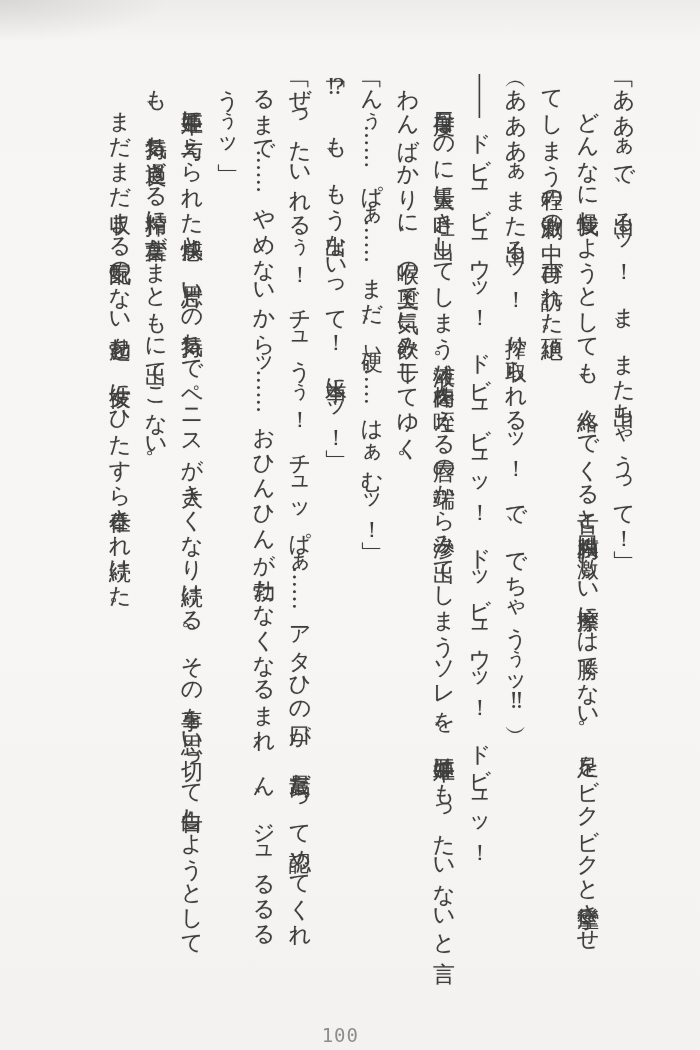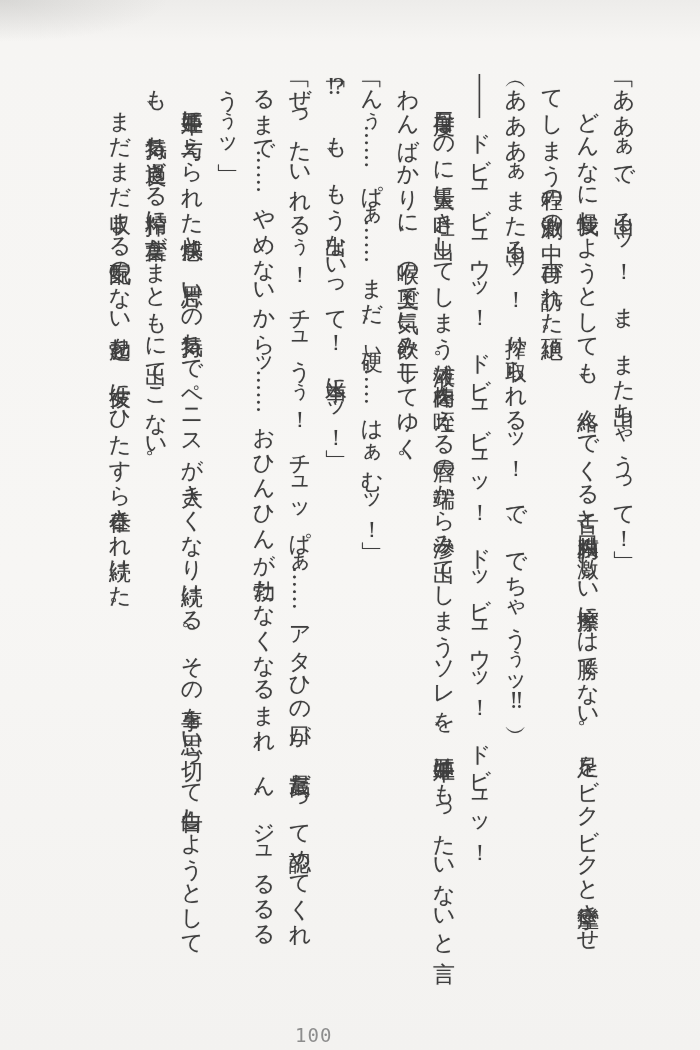--- a/index.html
+++ b/index.html
@@ -39,21 +39,21 @@
     padding: 0;
   }
   .para.indent {
     text-indent: 1em;
   }
   .page-number {
     position: absolute;
     top: 1024px;
     left: 295px;
     width: 64px;
-    text-align: left;
+    text-align: right;
     font-family: "DejaVu Sans Mono", "Liberation Mono", monospace;
     font-size: 19px;
     letter-spacing: 1px;
     color: var(--folio, #8d8d8d);
   }
 </style>
 </head>
 <body style="--bg: #f5f4f2; --ink: #3e3e3e; --folio: #8d8d8d;">
 
 <div class="page">

